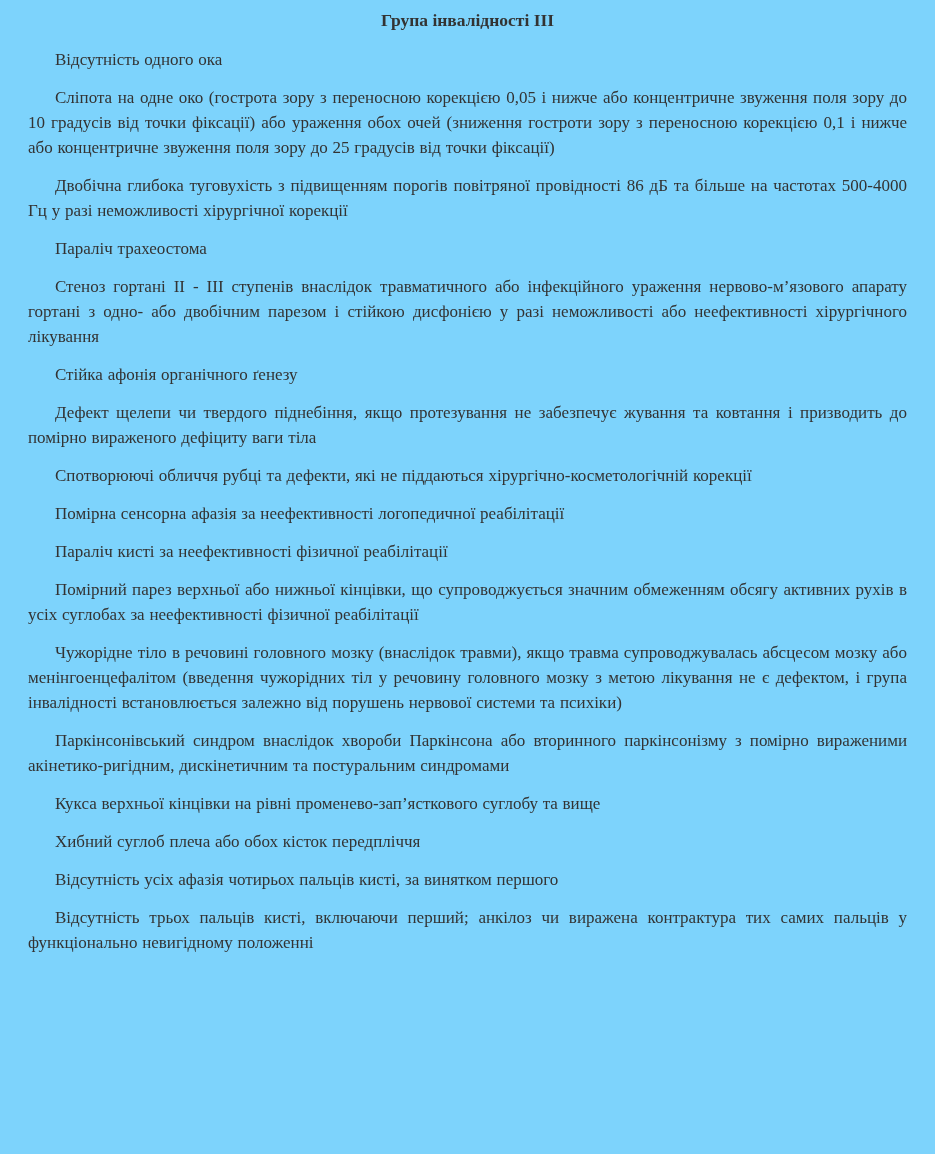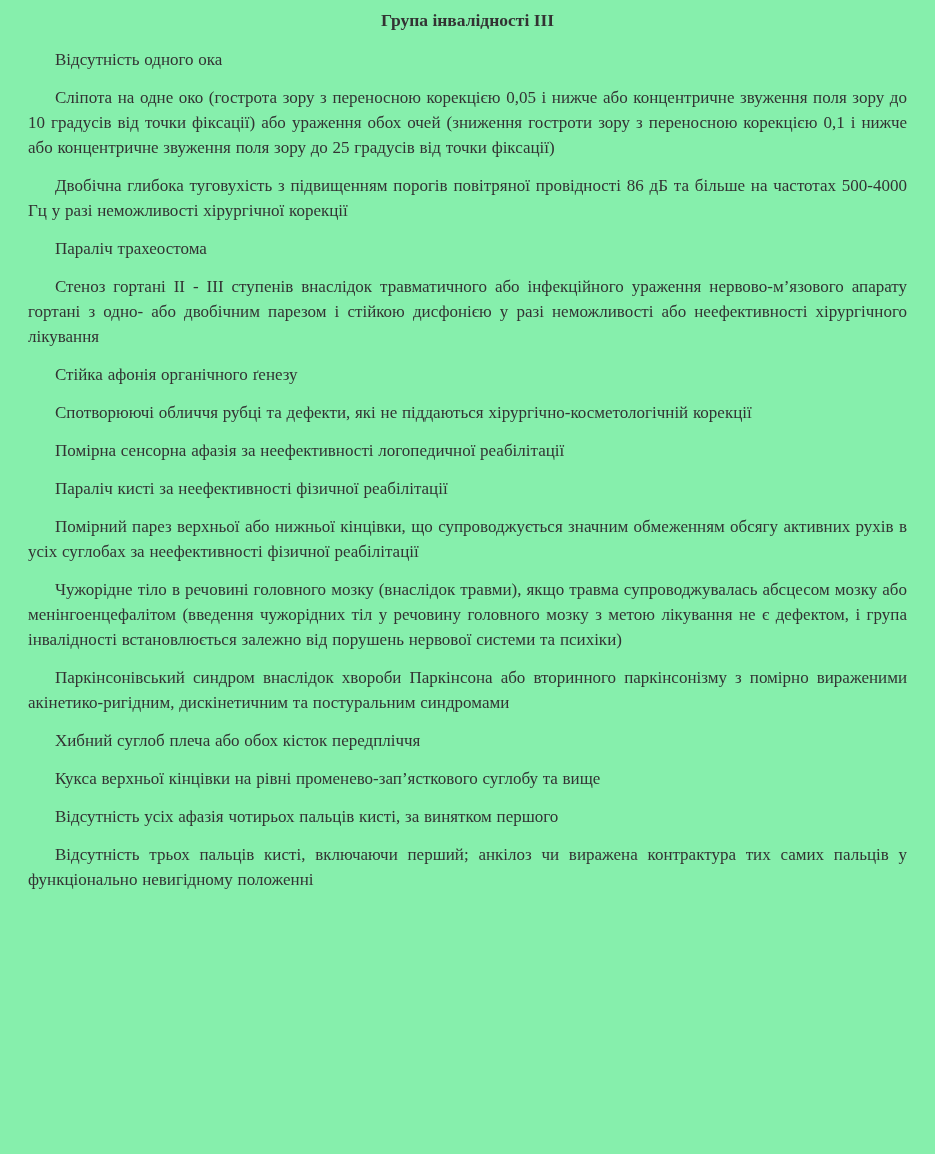--- a/index.html
+++ b/index.html
@@ -4,21 +4,21 @@
 <style>
   html, body {
     margin: 0;
     padding: 0;
     background: #ffffff;
   }
   .doc {
     width: 935px;
     min-height: 1154px;
     box-sizing: border-box;
-    background: #86efac;
+    background: #7dd3fc;
     padding: 5px 28px 12px 28px;
     font-family: "Liberation Serif", "DejaVu Serif", serif;
     color: #333333;
     font-size: 17px;
   }
   .doc-title {
     font-size: 17.5px;
     line-height: 26px;
     font-weight: bold;
     text-align: center;
@@ -38,24 +38,25 @@
 
 <div class="doc">
   <h1 class="doc-title">Група інвалідності III</h1>
   <div>
       <p>Відсутність одного ока</p>
       <p>Сліпота на одне око (гострота зору з переносною корекцією 0,05 і нижче або концентричне звуження поля зору до 10 градусів від точки фіксації) або ураження обох очей (зниження гостроти зору з переносною корекцією 0,1 і нижче або концентричне звуження поля зору до 25 градусів від точки фіксації)</p>
       <p>Двобічна глибока туговухість з підвищенням порогів повітряної провідності 86 дБ та більше на частотах 500-4000 Гц у разі неможливості хірургічної корекції</p>
       <p>Параліч трахеостома</p>
       <p>Стеноз гортані II - III ступенів внаслідок травматичного або інфекційного ураження нервово-м’язового апарату гортані з одно- або двобічним парезом і стійкою дисфонією у разі неможливості або неефективності хірургічного лікування</p>
       <p>Стійка афонія органічного ґенезу</p>
+      <p>Дефект щелепи чи твердого піднебіння, якщо протезування не забезпечує жування та ковтання і призводить до помірно вираженого дефіциту ваги тіла</p>
       <p>Спотворюючі обличчя рубці та дефекти, які не піддаються хірургічно-косметологічній корекції</p>
       <p>Помірна сенсорна афазія за неефективності логопедичної реабілітації</p>
       <p>Параліч кисті за неефективності фізичної реабілітації</p>
       <p>Помірний парез верхньої або нижньої кінцівки, що супроводжується значним обмеженням обсягу активних рухів в усіх суглобах за неефективності фізичної реабілітації</p>
       <p>Чужорідне тіло в речовині головного мозку (внаслідок травми), якщо травма супроводжувалась абсцесом мозку або менінгоенцефалітом (введення чужорідних тіл у речовину головного мозку з метою лікування не є дефектом, і група інвалідності встановлюється залежно від порушень нервової системи та психіки)</p>
       <p>Паркінсонівський синдром внаслідок хвороби Паркінсона або вторинного паркінсонізму з помірно вираженими акінетико-ригідним, дискінетичним та постуральним синдромами</p>
+      <p>Кукса верхньої кінцівки на рівні променево-зап’ясткового суглобу та вище</p>
       <p>Хибний суглоб плеча або обох кісток передпліччя</p>
-      <p>Кукса верхньої кінцівки на рівні променево-зап’ясткового суглобу та вище</p>
       <p>Відсутність усіх афазія чотирьох пальців кисті, за винятком першого</p>
       <p>Відсутність трьох пальців кисті, включаючи перший; анкілоз чи виражена контрактура тих самих пальців у функціонально невигідному положенні</p>
     </div>
 </div>
 
 </body></html>

